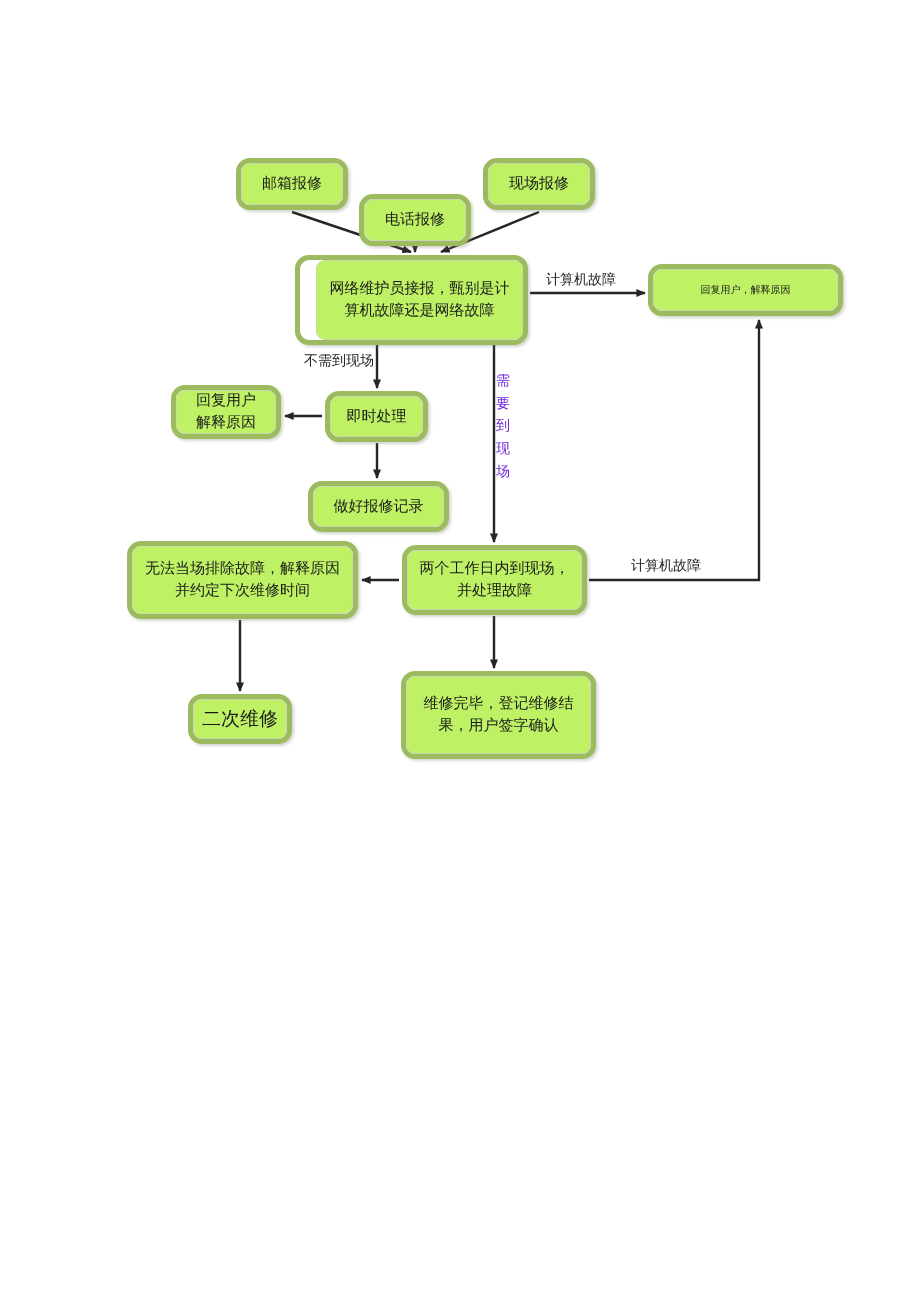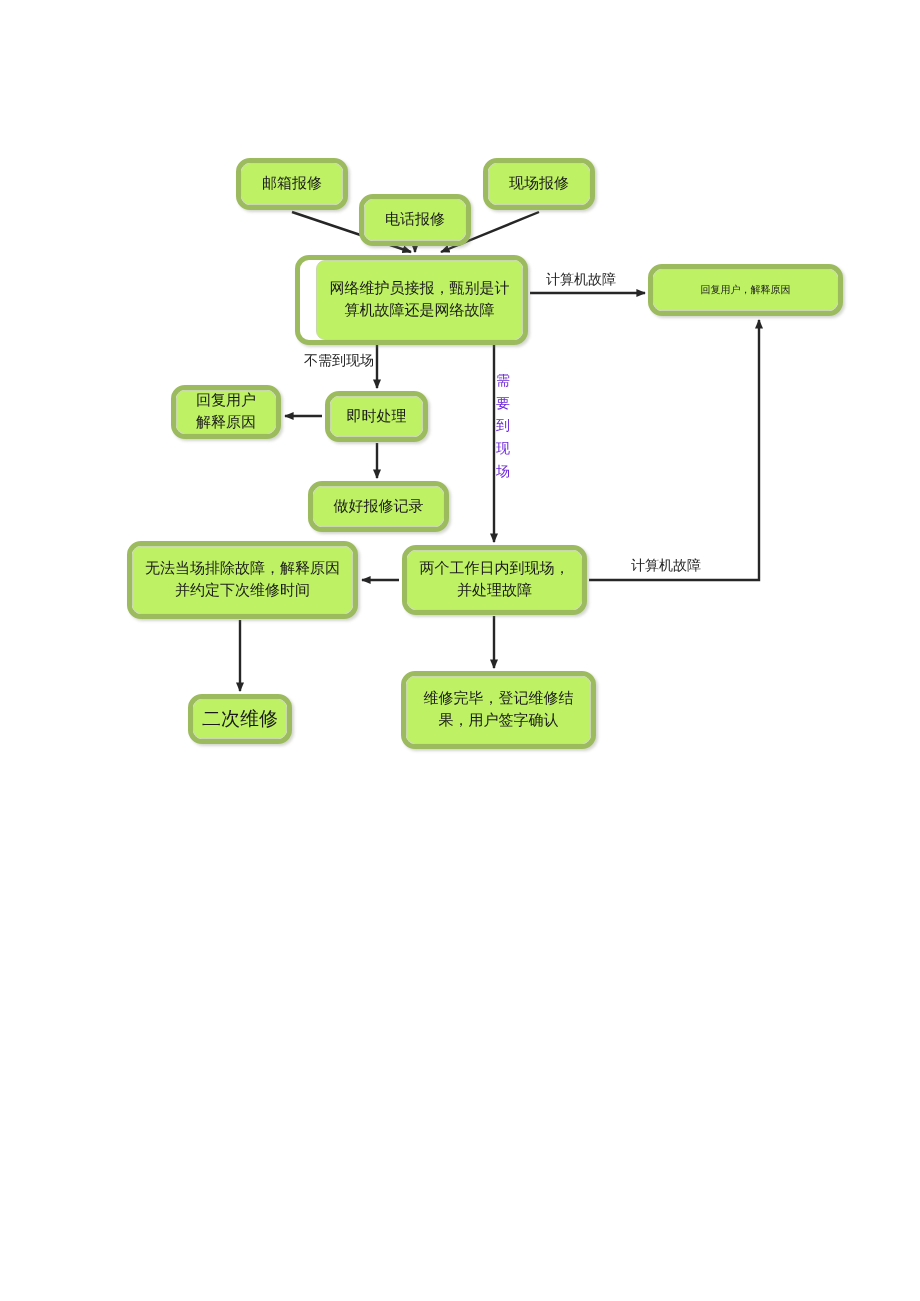--- a/index.html
+++ b/index.html
@@ -148,21 +148,21 @@
       </div>
       <div class="node" style="left: 127px; top: 541px; width: 231px; height: 78px;">
         <div class="inner" style="font-size: 15px; white-space: pre-line;">无法当场排除故障，解释原因并约定下次维修时间</div>
       </div>
       <div class="node" style="left: 402px; top: 545px; width: 185px; height: 70px;">
         <div class="inner" style="font-size: 15px; white-space: pre-line;">两个工作日内到现场，并处理故障</div>
       </div>
       <div class="node" style="left: 188px; top: 694px; width: 104px; height: 50px;">
         <div class="inner" style="font-size: 19px; white-space: pre-line;">二次维修</div>
       </div>
-      <div class="node" style="left: 401px; top: 671px; width: 195px; height: 78px;">
+      <div class="node" style="left: 401px; top: 671px; width: 195px; height: 88px;">
         <div class="inner" style="font-size: 15px; white-space: pre-line;">维修完毕，登记维修结果，用户签字确认</div>
       </div>
     </div>
   <div id="edge-labels">
       <div class="label" style="left: 546px; top: 271px;">计算机故障</div>
       <div class="label" style="left: 293px; top: 352px; margin-left: 11px;">不需到现场</div>
       <div class="vlabel" style="left: 494px; top: 370px;">需要到现场</div>
       <div class="label" style="left: 631px; top: 557px;">计算机故障</div>
     </div>
 

